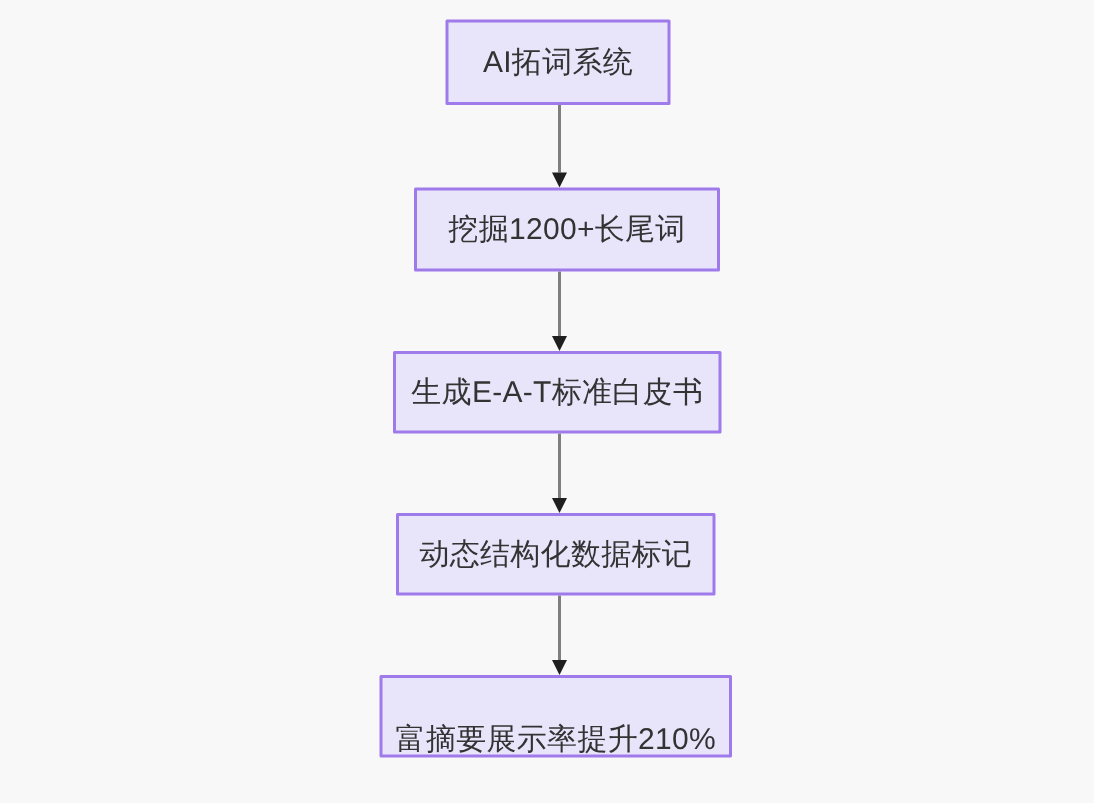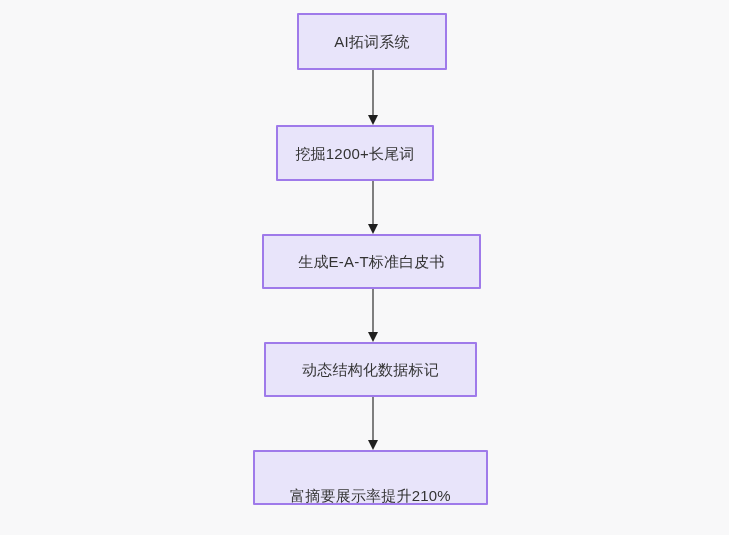--- a/index.html
+++ b/index.html
@@ -24,21 +24,21 @@
   .node {
     position: absolute;
     box-sizing: border-box;
     background: #e8e4fa;
     border: 2px solid #9f7aea;
     border-radius: 1px;
     display: flex;
     align-items: center;
     justify-content: center;
     color: #333333;
-    font-size: 15px;
+    font-size: 20px;
     line-height: 1;
     letter-spacing: 0.2px;
     white-space: nowrap;
     user-select: none;
   }
 
   .node-label {
     display: block;
   }
 
@@ -87,21 +87,21 @@
 
   <div class="connector" style="left:372px; top:397px; height:53px;">
     <div class="connector-line" style="height:43px;"></div>
     <div class="connector-head" style="top:43px;"></div>
   </div>
 
   <div class="node" style="left:297px; top:13px; width:150px; height:57px;">
     <span class="node-label">AI拓词系统</span>
   </div>
 
-  <div class="node" style="left:276px; top:125px; width:158px; height:56px;">
+  <div class="node" style="left:276px; top:125px; width:204px; height:56px;">
     <span class="node-label">挖掘1200+长尾词</span>
   </div>
 
   <div class="node" style="left:262px; top:234px; width:219px; height:55px;">
     <span class="node-label">生成E-A-T标准白皮书</span>
   </div>
 
   <div class="node" style="left:264px; top:342px; width:213px; height:55px;text-align:right;">
     <span class="node-label">动态结构化数据标记</span>
   </div>

